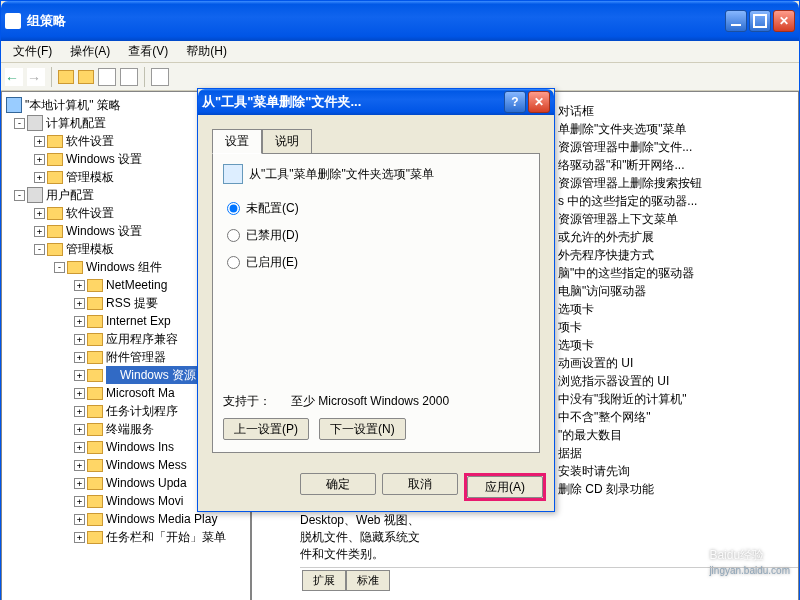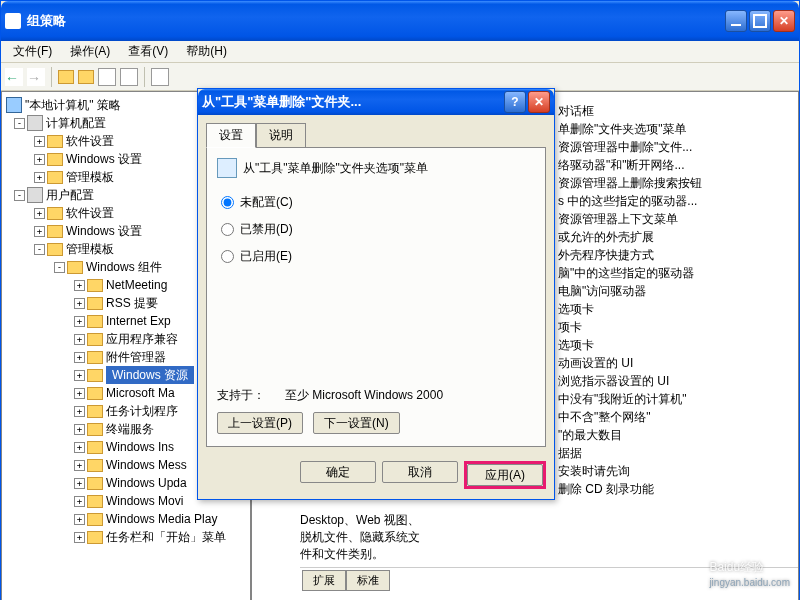--- a/index.html
+++ b/index.html
@@ -39,37 +39,37 @@
 .tree .cfg-ico { width: 16px; height: 16px; background: #ddd; border: 1px solid #888; display: inline-block; margin-right: 3px; }
 .tree .sel { background: #ffd666; border: 1px solid #cc9933; }
 
 .right-panel { flex: 1; background: white; border: 1px solid #848484; display: flex; flex-direction: column; }
 .right-tabs { display: flex; border-top: 1px solid #ccc; padding: 2px; }
 .right-tabs .tab { padding: 2px 10px; border: 1px solid #888; background: #ece9d8; font-size: 11px; }
 
 
 .dialog { position: absolute; top: 88px; left: 197px; width: 358px; background: #ece9d8; border: 1px solid #0055ea; z-index: 10; box-shadow: 2px 2px 6px rgba(0,0,0,.3); }
 .dialog .titlebar { height: 26px; }
-.dialog .dlg-body { padding: 8px; }
+.dialog .dlg-body { padding: 14px; }
 .tabrow { display: flex; margin-bottom: -1px; }
 .tabrow .tab { padding: 3px 12px; border: 1px solid #888; border-bottom: 1px solid #fff; background: #fcfcfa; position: relative; z-index: 2; }
 .tabrow .tab.inactive { border-bottom-color: #888; background: #ece9d8; z-index: 1; }
 .tab-content { border: 1px solid #888; background: #fcfcfa; padding: 10px; min-height: 300px; position: relative; }
 .setting-title { display: flex; align-items: center; gap: 6px; margin-bottom: 14px; }
 .setting-ico { width: 20px; height: 20px; background: #def; border: 1px solid #69b; display: inline-block; }
 .radio-row { display: flex; align-items: center; margin: 6px 0; padding: 2px 4px; }
 .radio-row input { margin-right: 6px; }
 .highlight1 { position: absolute; border: 3px solid #e81a6f; }
 .hl-label { position: absolute; color: #e81a6f; font-weight: bold; font-size: 20px; font-family: Arial; }
 .support-row { display: flex; gap: 20px; margin-top: 120px; font-size: 12px; }
 .dlg-nav { display: flex; gap: 10px; margin-top: 8px; }
 .btn { padding: 2px 10px; background: #ece9d8; border: 1px solid #888; border-radius: 2px; min-width: 76px; height: 22px; display: inline-flex; align-items: center; justify-content: center; }
 .dlg-footer { display: flex; gap: 6px; justify-content: flex-end; padding: 6px 8px 10px; }
 .highlight2 { border: 3px solid #e81a6f; padding: 0; }
-.watermark { position: absolute; right: 10px; bottom: 12px; color: rgba(255,255,255,.9); font-size: 22px; font-family: Arial; text-shadow: 0 0 3px rgba(80,80,80,.6); }
+.watermark { position: absolute; right: 10px; bottom: 24px; color: rgba(255,255,255,.9); font-size: 22px; font-family: Arial; text-shadow: 0 0 3px rgba(80,80,80,.6); }
 .watermark small { display:block; font-size:10px; color:#8fa5b8; }
 
 
 .peek { padding:10px 6px; line-height:18px; }
 </style>
 </head>
 <body>
 
 <div class="main-window">
   <div class="titlebar">
@@ -190,21 +190,21 @@
             <div class="row">
               <span class="ind" style="width:68px"></span>
               <span class="tgl">+</span>
               <span class="fold"></span>
               <span>附件管理器</span>
             </div>
             <div class="row">
               <span class="ind" style="width:68px"></span>
               <span class="tgl">+</span>
               <span class="fold sel"></span>
-              <span style="background:#316ac5;color:white;padding:0 6px;">Windows 资源</span>
+              <span style="background:#316ac5;color:white;padding:0 14px;">Windows 资源</span>
             </div>
             <div class="row">
               <span class="ind" style="width:68px"></span>
               <span class="tgl">+</span>
               <span class="fold"></span>
               <span>Microsoft Ma</span>
             </div>
             <div class="row">
               <span class="ind" style="width:68px"></span>
               <span class="tgl">+</span>

